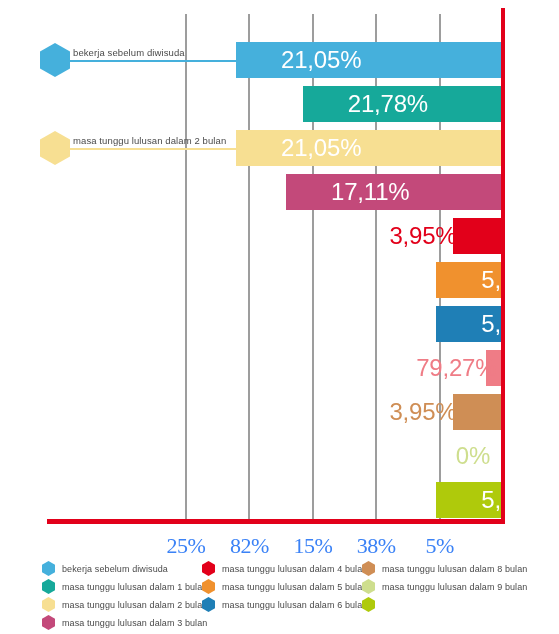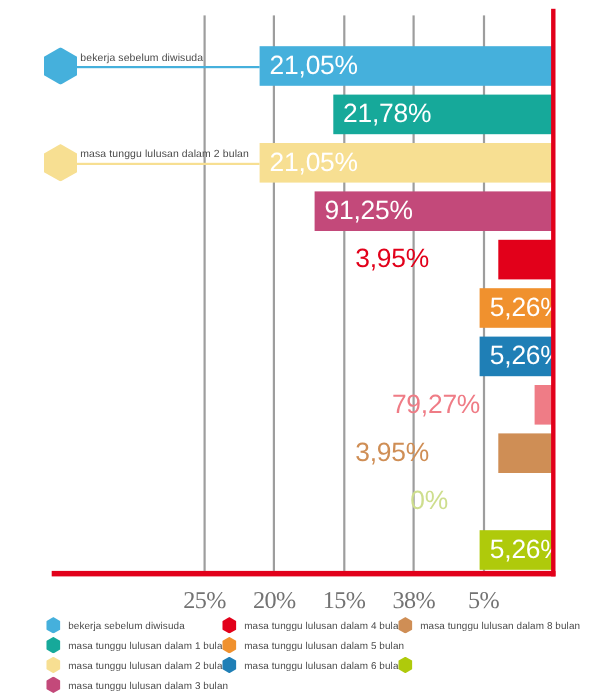--- a/index.html
+++ b/index.html
@@ -49,36 +49,37 @@
     position: absolute;
     height: 36px;
   }
   .bar-value {
     position: absolute;
     height: 36px;
     line-height: 36px;
     font-size: 24px;
     letter-spacing: -0.2px;
     white-space: nowrap;
+    margin-left: 36px;
   }
   .bar-value.inside {
     color: #ffffff;
     padding-left: 9px;
   }
   .bar-value.outside {
-    text-align: left;
+    text-align: center;
     padding-right: 2px;
   }
 
   
   .tick {
     position: absolute;
     top: 533px;
     font-size: 22px;
-    color: #737373;
+    color: #3b82f6;
     transform: translateX(-50%);
     font-family: "Liberation Serif", serif;
     letter-spacing: -0.5px;
     text-align: center;
   }
 
   
   .callout-line {
     position: absolute;
     height: 2px;
@@ -139,21 +140,21 @@
         <div class="gridline" style="left: 438.6px; height: 505px; background: rgb(157, 157, 157);"></div>
       </div>
     <div id="bars">
         <div class="bar" style="top: 42px; left: 236.086px; width: 266.914px; background: rgb(69, 176, 220);"></div>
         <div class="bar-value inside" style="top: 42px; left: 236.086px; width: 266.914px; color: rgb(255, 255, 255);">21,05%</div>
         <div class="bar" style="top: 86px; left: 302.783px; width: 200.217px; background: rgb(22, 169, 154);"></div>
         <div class="bar-value inside" style="top: 86px; left: 302.783px; width: 200.217px; color: rgb(255, 255, 255);">21,78%</div>
         <div class="bar" style="top: 130px; left: 236.086px; width: 266.914px; background: rgb(247, 223, 146);"></div>
         <div class="bar-value inside" style="top: 130px; left: 236.086px; width: 266.914px; color: rgb(255, 255, 255);">21,05%</div>
         <div class="bar" style="top: 174px; left: 286.045px; width: 216.955px; background: rgb(195, 73, 122);"></div>
-        <div class="bar-value inside" style="top: 174px; left: 286.045px; width: 216.955px; color: rgb(255, 255, 255);">91,25%</div>
+        <div class="bar-value inside" style="top: 174px; left: 286.045px; width: 216.955px; color: rgb(255, 255, 255);">17,11%</div>
         <div class="bar" style="top: 218px; left: 452.914px; width: 50.086px; background: rgb(226, 0, 26);"></div>
         <div class="bar-value outside" style="top: 218px; left: 322.914px; width: 130px; color: rgb(226, 0, 26);">3,95%</div>
         <div class="bar" style="top: 262px; left: 436.303px; width: 66.6968px; background: rgb(240, 145, 46);"></div>
         <div class="bar-value inside" style="top: 262px; left: 436.303px; width: 66.6968px; color: rgb(255, 255, 255);">5,26%</div>
         <div class="bar" style="top: 306px; left: 436.303px; width: 66.6968px; background: rgb(31, 127, 182);"></div>
         <div class="bar-value inside" style="top: 306px; left: 436.303px; width: 66.6968px; color: rgb(255, 255, 255);">5,26%</div>
         <div class="bar" style="top: 350px; left: 486.262px; width: 16.7376px; background: rgb(239, 124, 134);"></div>
         <div class="bar-value outside" style="top: 350px; left: 356.262px; width: 130px; color: rgb(239, 124, 134);">79,27%</div>
         <div class="bar" style="top: 394px; left: 452.914px; width: 50.086px; background: rgb(207, 142, 85);"></div>
         <div class="bar-value outside" style="top: 394px; left: 322.914px; width: 130px; color: rgb(207, 142, 85);">3,95%</div>
@@ -168,21 +169,21 @@
         <div class="callout-line" style="left: 68px; top: 60px; width: 168.086px; background: rgb(69, 176, 220);"></div>
         <div class="callout-text" style="left: 73px; top: 47px;">bekerja sebelum diwisuda</div>
         <div class="callout-hex" style="left: 40px; top: 131px; background: rgb(247, 223, 146);"></div>
         <div class="callout-line" style="left: 68px; top: 148px; width: 168.086px; background: rgb(247, 223, 146);"></div>
         <div class="callout-text" style="left: 73px; top: 135px;">masa tunggu lulusan dalam 2 bulan</div>
       </div>
   </div>
 
   <div id="ticks">
       <div class="tick" style="left: 186px;">25%</div>
-      <div class="tick" style="left: 249.4px;">20%</div>
+      <div class="tick" style="left: 249.4px;">82%</div>
       <div class="tick" style="left: 312.8px;">15%</div>
       <div class="tick" style="left: 376.2px;">38%</div>
       <div class="tick" style="left: 439.6px;">5%</div>
     </div>
 
   <div id="legend">
       <div class="legend-item" style="left: 0px; top: 0px;">
         <span class="legend-swatch" style="background: rgb(69, 176, 220);"></span>
         <span class="legend-label">bekerja sebelum diwisuda</span>
       </div>
@@ -207,18 +208,22 @@
         <span class="legend-label">masa tunggu lulusan dalam 5 bulan</span>
       </div>
       <div class="legend-item" style="left: 160px; top: 36px;">
         <span class="legend-swatch" style="background: rgb(31, 127, 182);"></span>
         <span class="legend-label">masa tunggu lulusan dalam 6 bulan</span>
       </div>
       <div class="legend-item" style="left: 320px; top: 0px; align-items: center;">
         <span class="legend-swatch" style="background: rgb(207, 142, 85);"></span>
         <span class="legend-label">masa tunggu lulusan dalam 8 bulan</span>
       </div>
+      <div class="legend-item" style="left: 320px; top: 18px;">
+        <span class="legend-swatch" style="background: rgb(206, 222, 142);"></span>
+        <span class="legend-label">masa tunggu lulusan dalam 9 bulan</span>
+      </div>
       <div class="legend-item" style="left: 320px; top: 36px;">
         <span class="legend-swatch" style="background: rgb(175, 202, 11);"></span>
       </div>
     </div>
 
 </div>
 
 </body></html>

